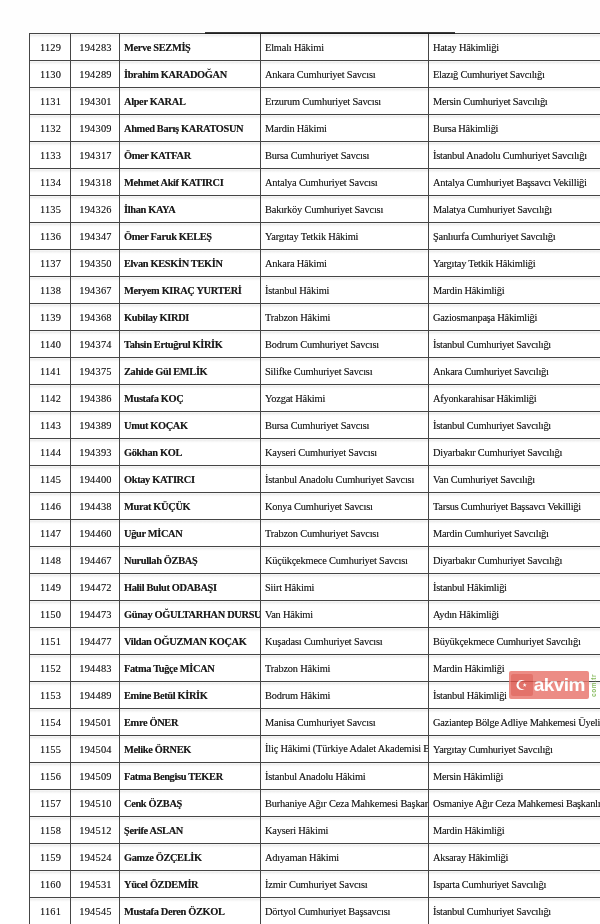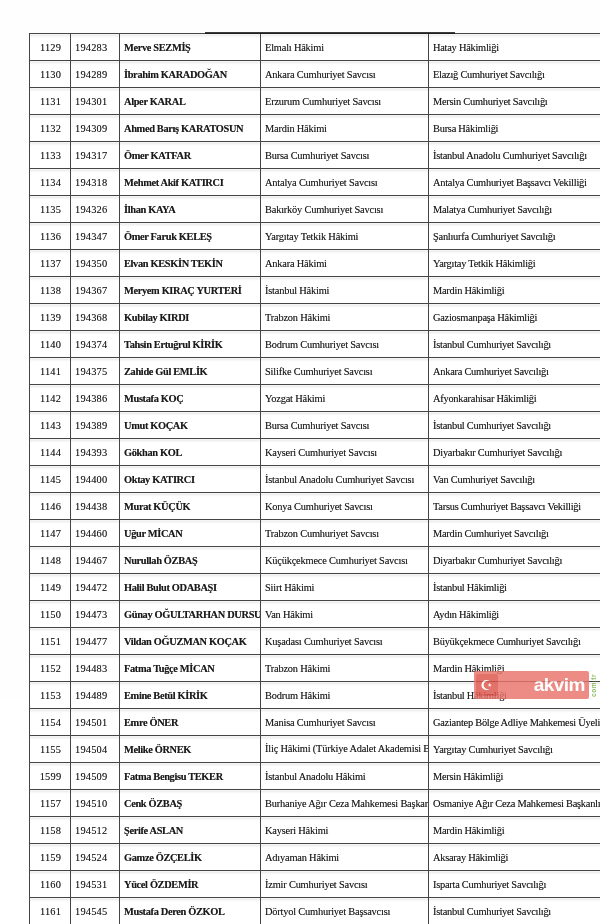--- a/index.html
+++ b/index.html
@@ -16,39 +16,39 @@
     white-space:nowrap;
     vertical-align:middle;
     padding:1px 3px 1px 4px;
     font-size:10.4px;
     color:#1b1b1b;
     text-shadow:0 0 0.5px rgba(40,40,40,0.55);
     background-image:linear-gradient(to bottom, rgba(90,90,90,0.14), rgba(255,255,255,0) 3px);
     background-color:#fff;
   }
   td.c-seq{width:33px;text-align:center;letter-spacing:0.2px;}
-  td.c-reg{width:41px;letter-spacing:0.2px;}
+  td.c-reg{width:41px;text-align:center;letter-spacing:0.2px;}
   td.c-name{width:133px;font-size:10px;letter-spacing:-0.35px;font-weight:bold;}
   td.c-cur{width:160px;font-size:10px;letter-spacing:-0.2px;}
   td.c-new{width:170px;font-size:10px;letter-spacing:-0.25px;}
   td.wrap{white-space:normal;line-height:1.3;}
 
   .heavy-top{position:absolute;left:205px;top:32px;width:250px;height:2px;
              background:rgba(25,25,25,0.85);}
 
   
   .takvim{position:absolute;right:3px;bottom:1px;display:flex;align-items:stretch;
           opacity:0.82;}
   .tk-box{display:flex;align-items:center;height:26px;padding:1px 4px 1px 2px;
           border-radius:2px;}
   .tk-sq{width:22px;height:22px;display:flex;align-items:center;justify-content:center;
          border-radius:2px;margin-right:1px;color:#ffffff;
          font-family:"DejaVu Sans", sans-serif;font-size:14px;line-height:1;}
   .tk-word{color:#ffffff;font-family:"Liberation Sans", sans-serif;font-weight:bold;
-           font-size:19px;letter-spacing:-0.5px;line-height:1;padding-bottom:2px;padding-left:35px;}
+           font-size:19px;letter-spacing:-0.5px;line-height:1;padding-bottom:2px;}
   .tk-tr{writing-mode:vertical-rl;transform:rotate(180deg);align-self:center;
          font-family:"Liberation Sans", sans-serif;font-weight:bold;font-size:6.5px;
          letter-spacing:0.5px;margin-left:1px;}
 </style>
 </head>
 <body>
 
 <div class="page">
 
   <table class="doc">
@@ -236,21 +236,21 @@
     <td class="c-new">Gaziantep Bölge Adliye Mahkemesi Üyeliği</td>
   </tr>
         <tr>
     <td class="c-seq">1155</td>
     <td class="c-reg">194504</td>
     <td class="c-name">Melike ÖRNEK</td>
     <td class="c-cur wrap">İliç Hâkimi (Türkiye Adalet Akademisi Başkanlığı Tetkik Hâkimliğinde Görevli)</td>
     <td class="c-new">Yargıtay Cumhuriyet Savcılığı</td>
   </tr>
         <tr>
-    <td class="c-seq">1599</td>
+    <td class="c-seq">1156</td>
     <td class="c-reg">194509</td>
     <td class="c-name">Fatma Bengisu TEKER</td>
     <td class="c-cur">İstanbul Anadolu Hâkimi</td>
     <td class="c-new">Mersin Hâkimliği</td>
   </tr>
         <tr>
     <td class="c-seq">1157</td>
     <td class="c-reg">194510</td>
     <td class="c-name">Cenk ÖZBAŞ</td>
     <td class="c-cur">Burhaniye Ağır Ceza Mahkemesi Başkanı</td>

